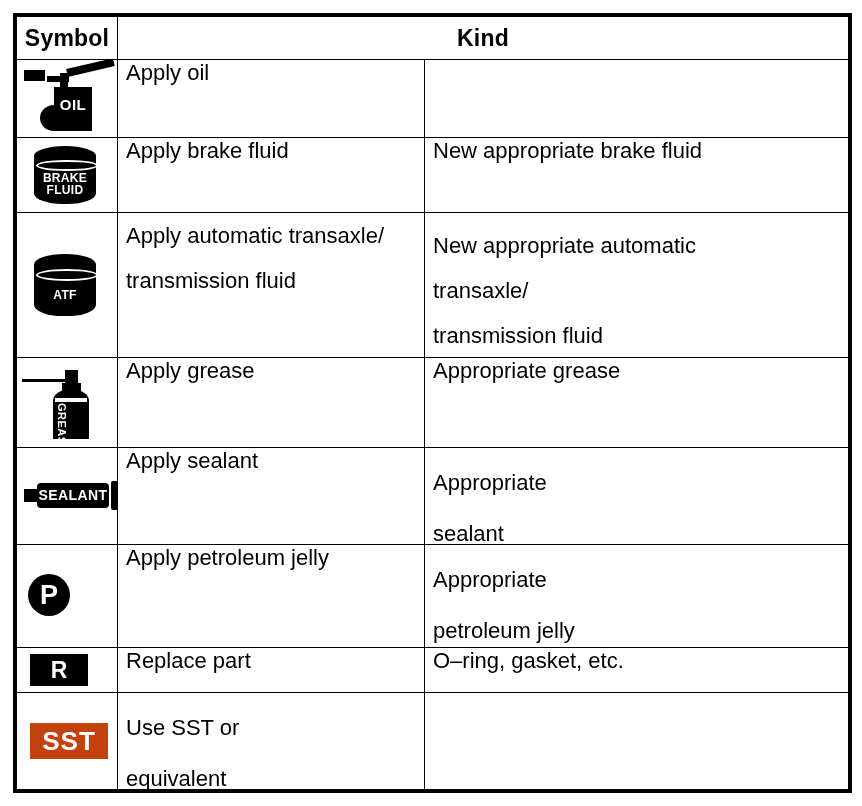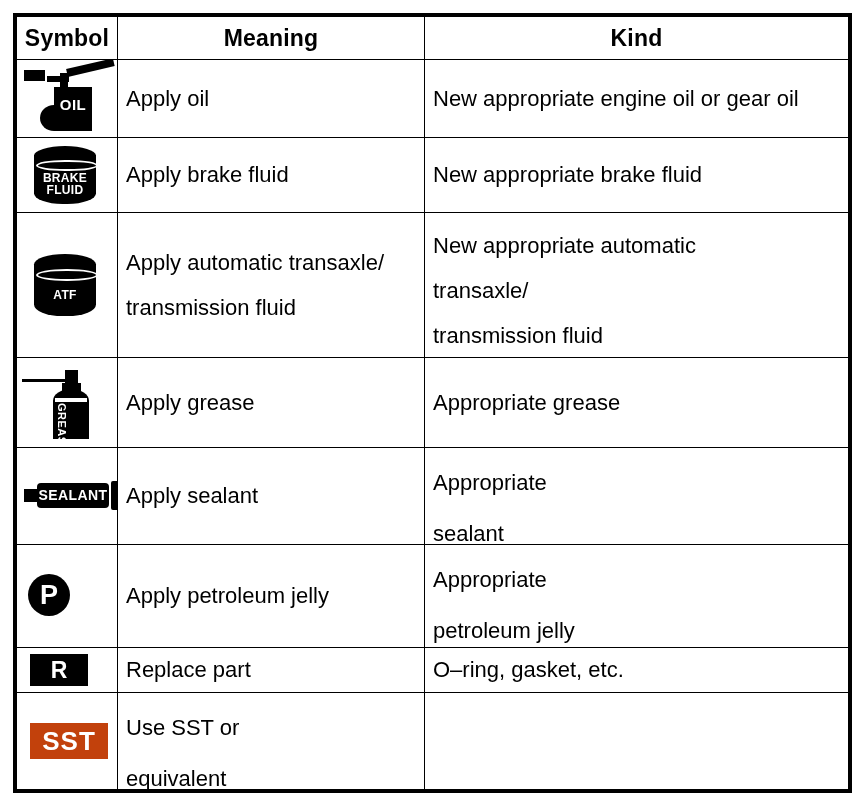--- a/index.html
+++ b/index.html
@@ -55,21 +55,21 @@
   }
   .row.header .c-symbol{padding-left:0;}
 
   
   .txt{
     font-size:22px;
     line-height:1.18;
     padding:0 6px 0 8px;
     white-space:pre-line;
   }
-  .mid{height:100%;display:flex;align-items:center;}
+  .mid{height:100%;display:flex;}
   .top{height:100%;display:flex;align-items:flex-start;}
   .top .txt{padding-top:10px;}
   .multi{line-height:2.05;}
   .multi2{line-height:2.3;}
 
   
   .icon{position:relative;display:block;}
 
   
   .ico-oil{width:86px;height:64px;margin-left:4px;}
@@ -140,23 +140,20 @@
 <body>
 
 <div id="page">
   <div class="table-frame">
     <div class="grid">
 
       <div class="row header">
         <div class="cell c-symbol">
           <span>Symbol</span>
         </div>
-        <div class="cell c-meaning">
-          <span>Meaning</span>
-        </div>
         <div class="cell c-kind kind">
           <span>Kind</span>
         </div>
       </div>
 
       <div class="row" style="height:78px">
         <div class="cell c-symbol">
           <span class="icon ico-oil">
             <span class="oil-tab"></span>
             <span class="oil-handle"></span>
@@ -165,25 +162,20 @@
             <span class="oil-body"></span>
             <span class="oil-drop"></span>
             <span class="oil-label">OIL</span>
           </span>
         </div>
         <div class="cell c-meaning">
           <div class="mid">
               <div class="txt">Apply oil</div>
             </div>
         </div>
-        <div class="cell c-kind kind">
-          <div class="mid">
-              <div class="txt">New appropriate engine oil or gear oil</div>
-            </div>
-        </div>
       </div>
 
       <div class="row" style="height:75px">
         <div class="cell c-symbol">
           <span class="icon ico-brake can">
             <span class="can-body"></span>
             <span class="can-top"></span>
             <span class="can-rim"></span>
             <span class="can-label"><span>BRAKE</span><br><span>FLUID</span></span>
           </span>

